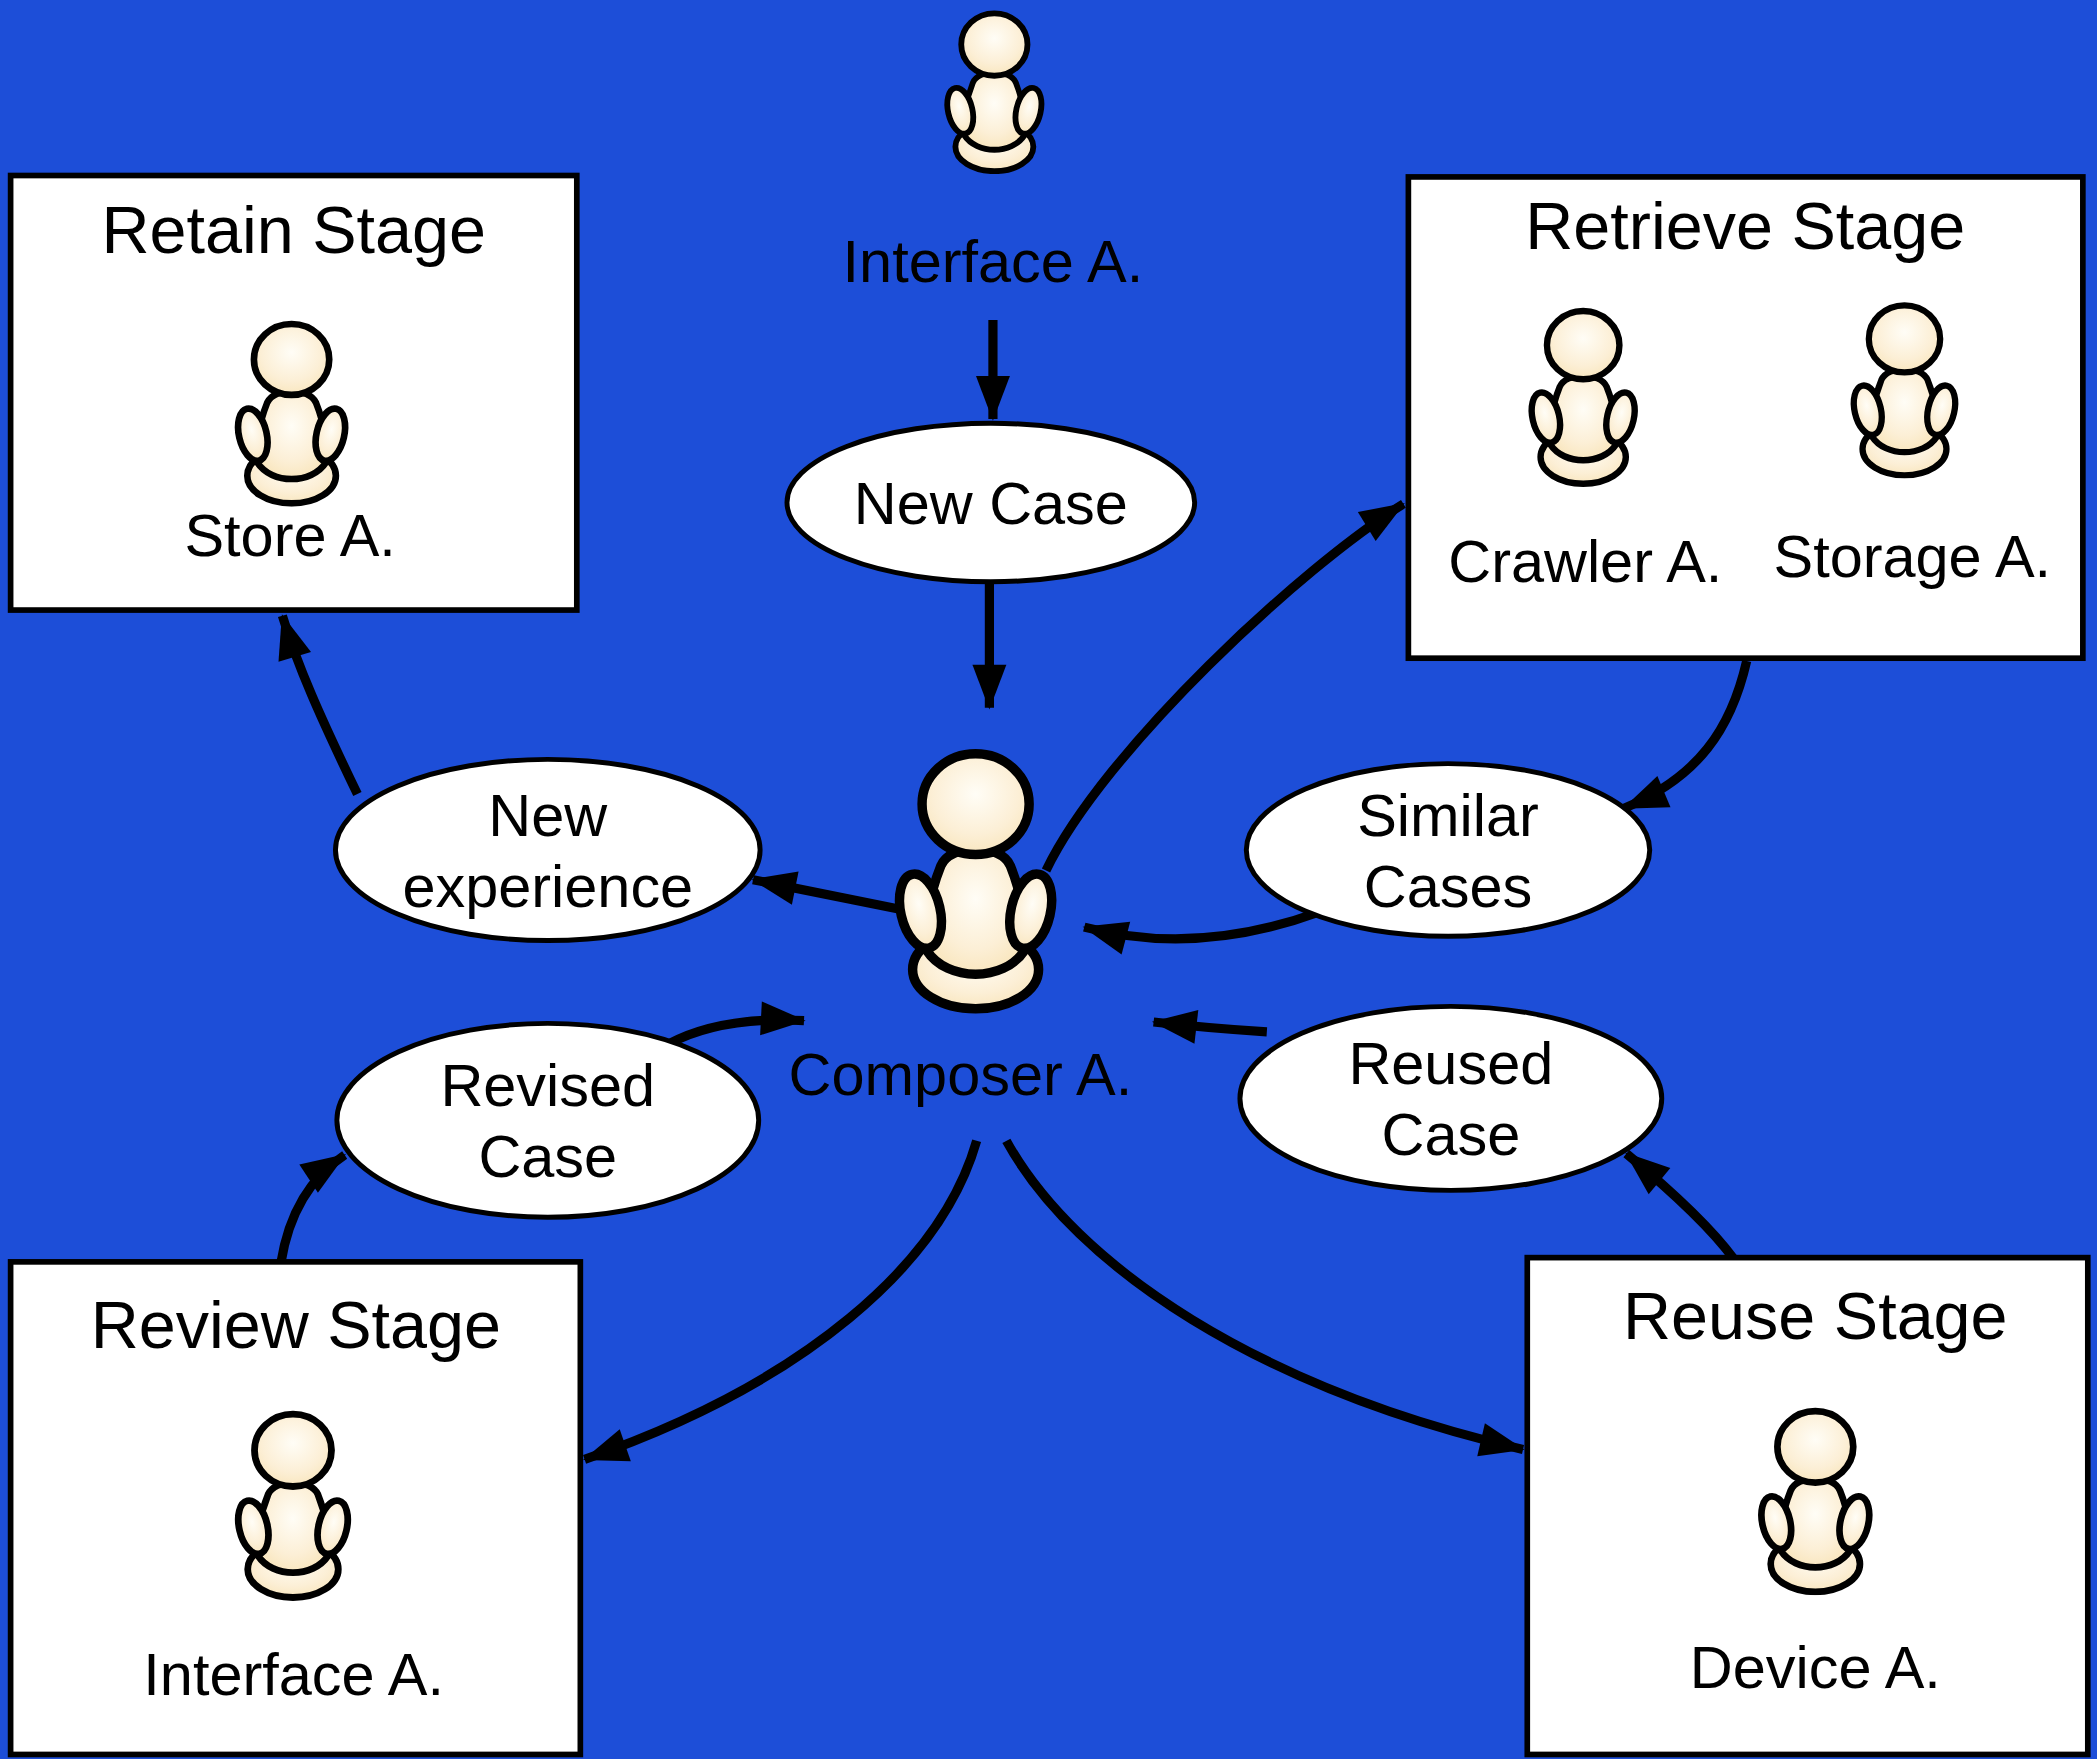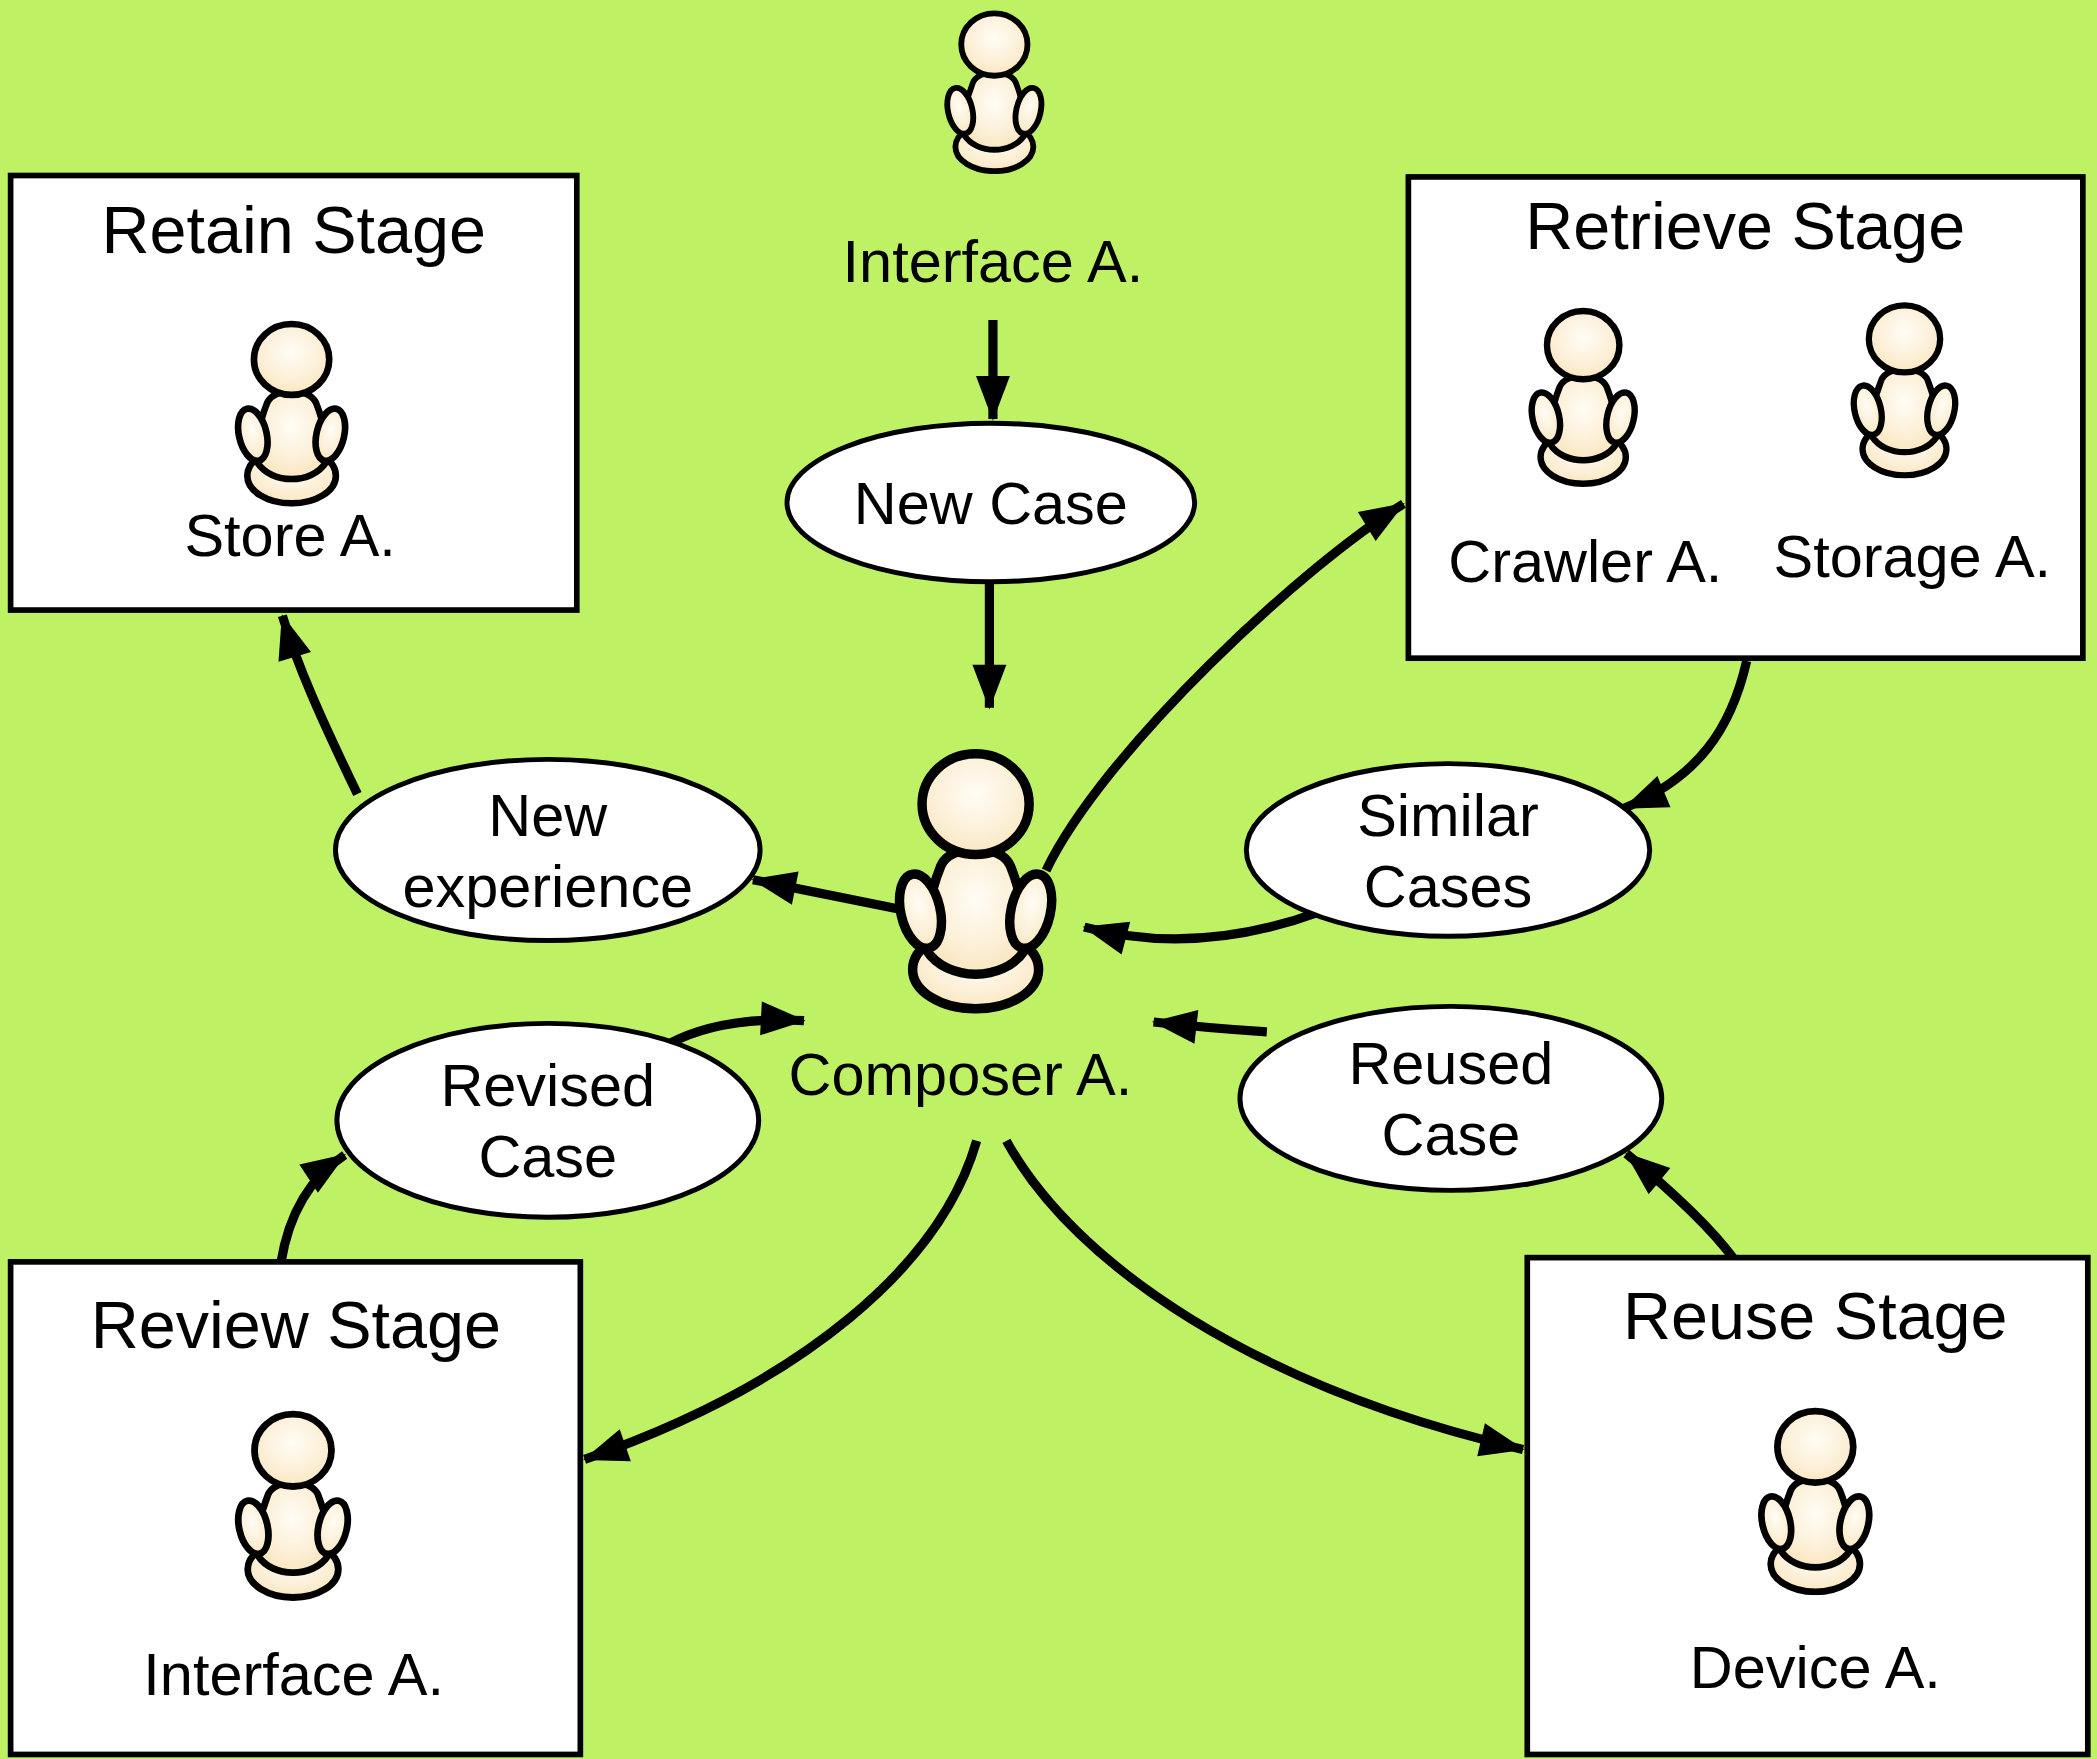--- a/index.html
+++ b/index.html
@@ -4,21 +4,21 @@
 <style>
   html, body {
     margin: 0;
     padding: 0;
     background: #ffffff;
   }
   .diagram-wrap {
     width: 100%;
     max-width: 2097px;
     margin: 0 auto;
-    background: #bef264;
+    background: #1d4ed8;
   }
   svg.cbr-diagram {
     display: block;
     width: 100%;
     height: auto;
   }
   .box {
     fill: #ffffff;
     stroke: #000000;
     stroke-width: 8;

